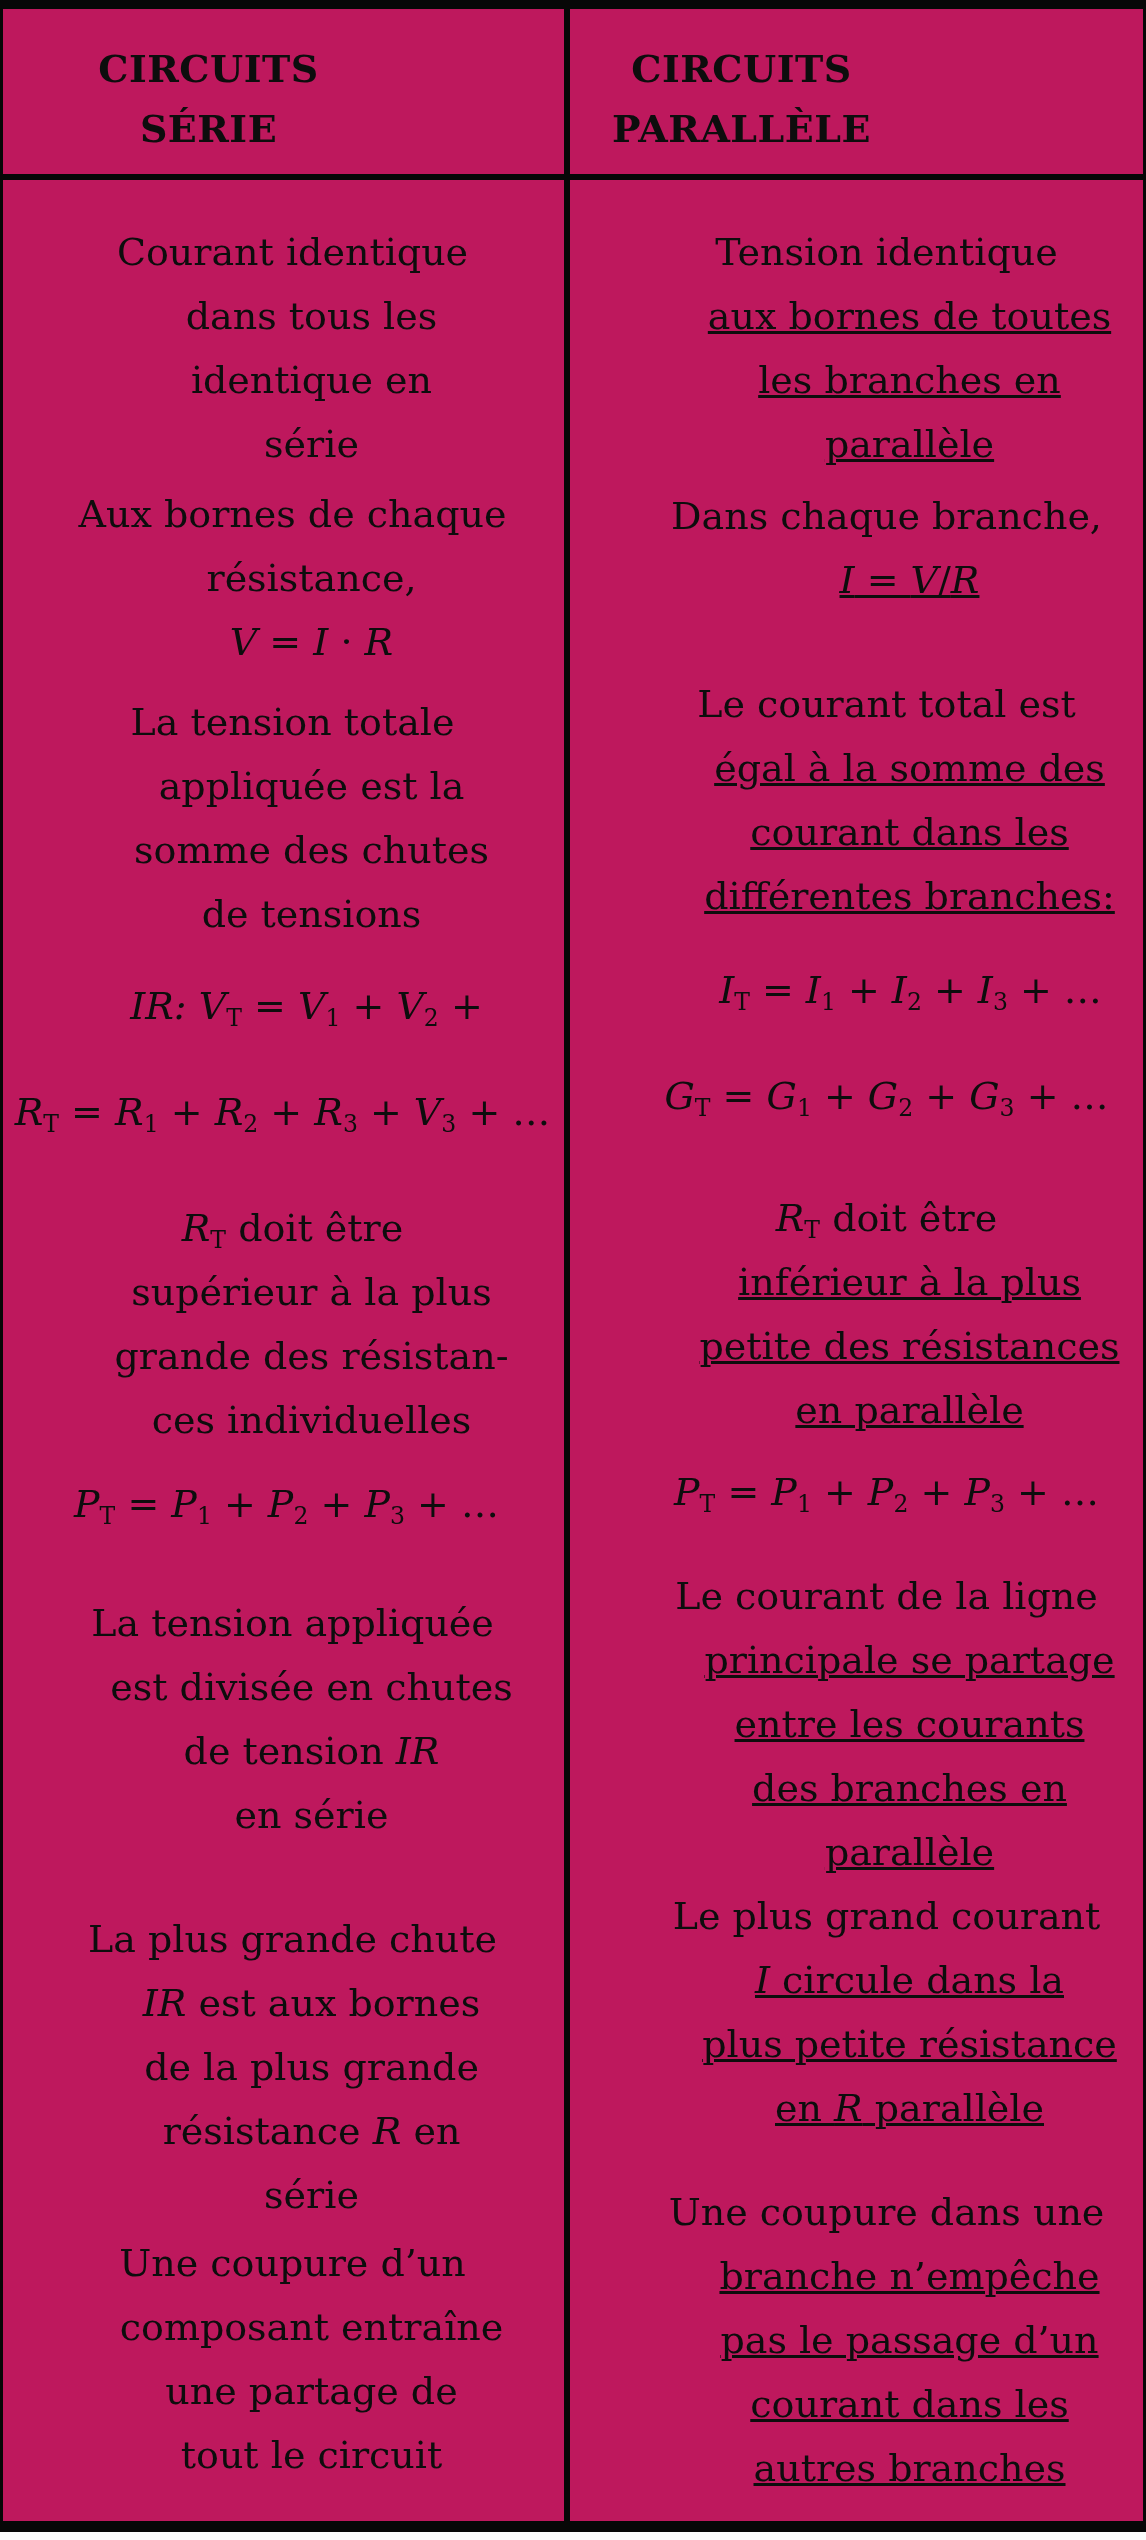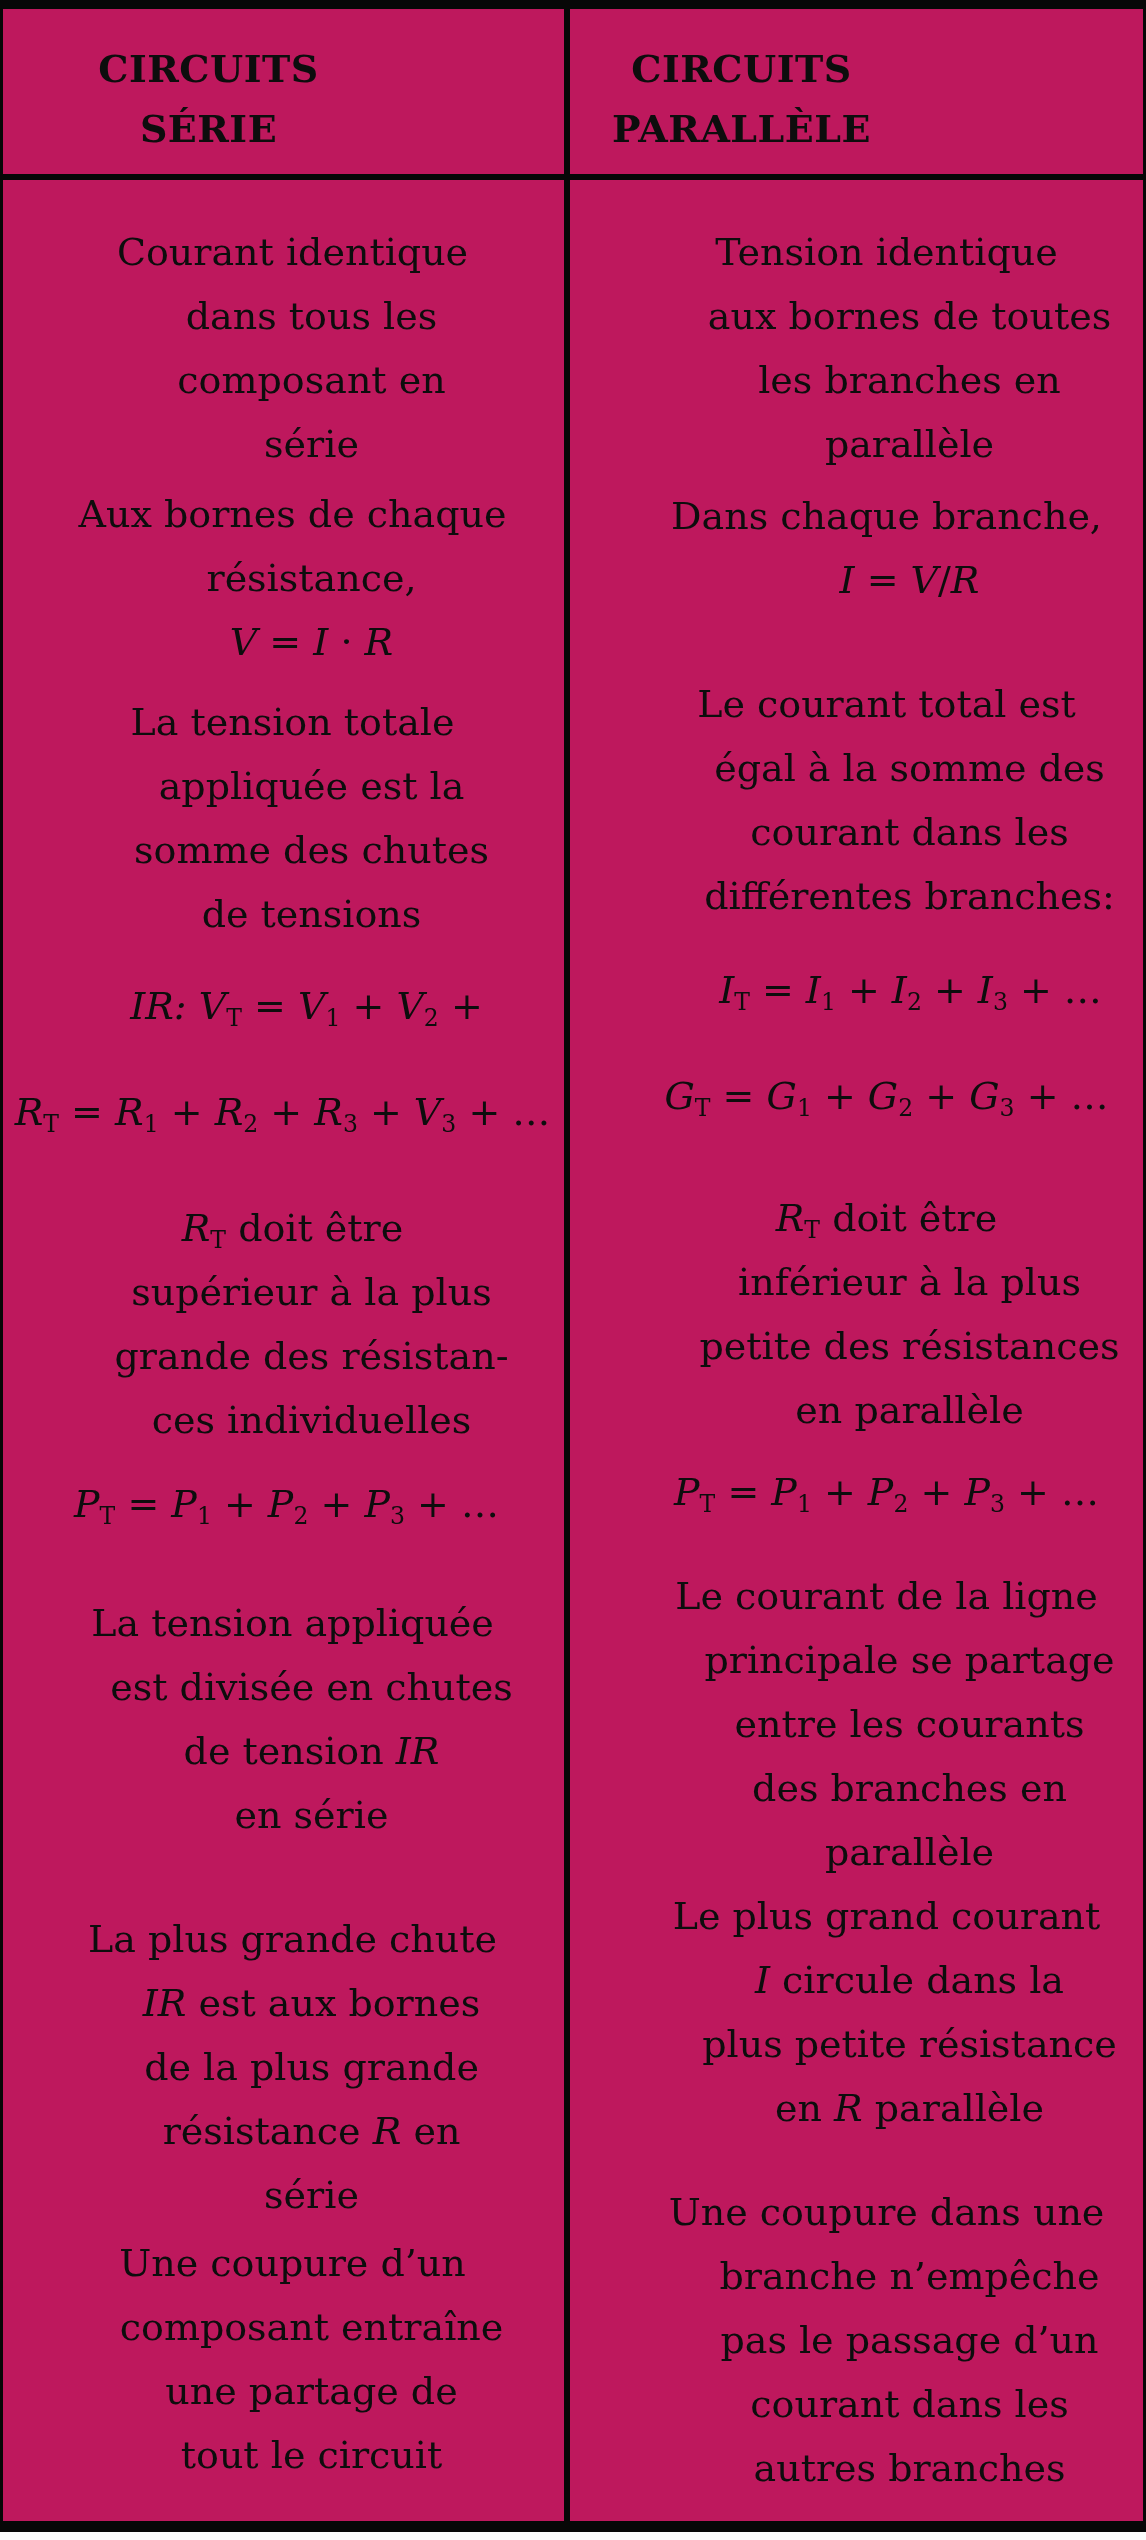--- a/index.html
+++ b/index.html
@@ -41,21 +41,21 @@
     padding-top:40px;
     font-size:38px;
     line-height:64px;
     overflow:hidden;
   }
   .col-left  .cell-body{padding-left:22px;padding-right:4px;}
   .col-right .cell-body{padding-left:62px;padding-right:2px;}
   .para{margin:0;text-align:center;}
   .line{white-space:nowrap;}
   .text .cont{padding-left:38px;}
-  .col-right .text .cont{padding-left:46px;}
+  .col-right .text .cont{padding-left:46px;text-decoration:underline;}
   i{font-style:italic;}
   sub{
     font-size:0.62em;
     font-style:normal;
     vertical-align:-0.28em;
     line-height:0;
   }
 </style>
 </head>
 <body>
@@ -64,21 +64,21 @@
 
   <section class="col col-left">
     <header class="cell-header">
       <div class="header-line">CIRCUITS</div>
       <div class="header-line">SÉRIE</div>
     </header>
     <div class="cell-body">
         <div class="para text">
           <div class="line">Courant identique</div>
           <div class="line cont">dans tous les</div>
-          <div class="line cont">composant en</div>
+          <div class="line cont">identique en</div>
           <div class="line cont">série</div>
         </div>
         <div class="para text" style="margin-top: 6px;">
           <div class="line">Aux bornes de chaque</div>
           <div class="line cont">résistance,</div>
           <div class="line cont"><i>V</i> = <i>I</i> · <i>R</i></div>
         </div>
         <div class="para text" style="margin-top: 16px;">
           <div class="line">La tension totale</div>
           <div class="line cont">appliquée est la</div>

